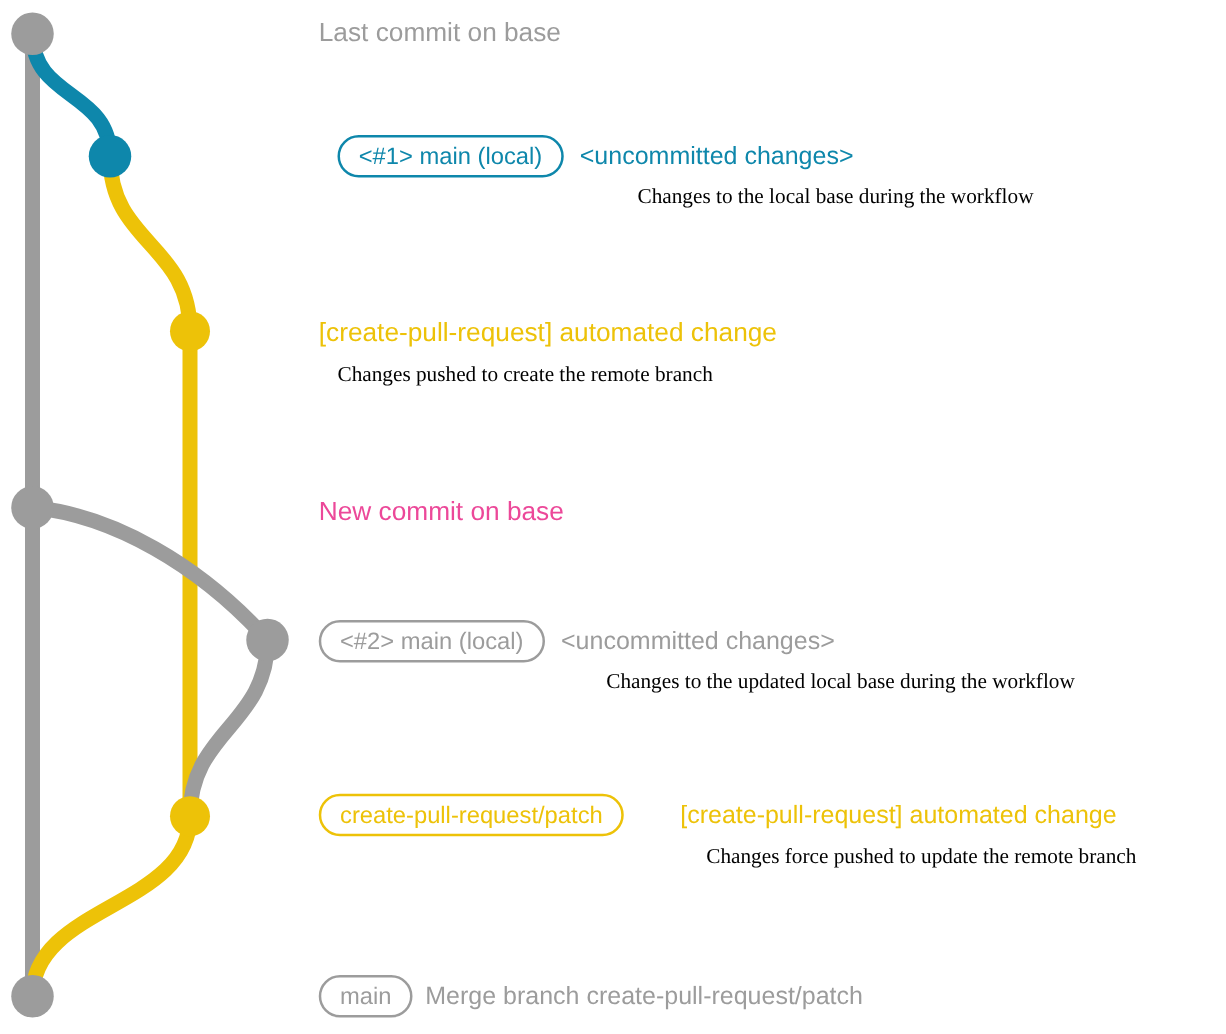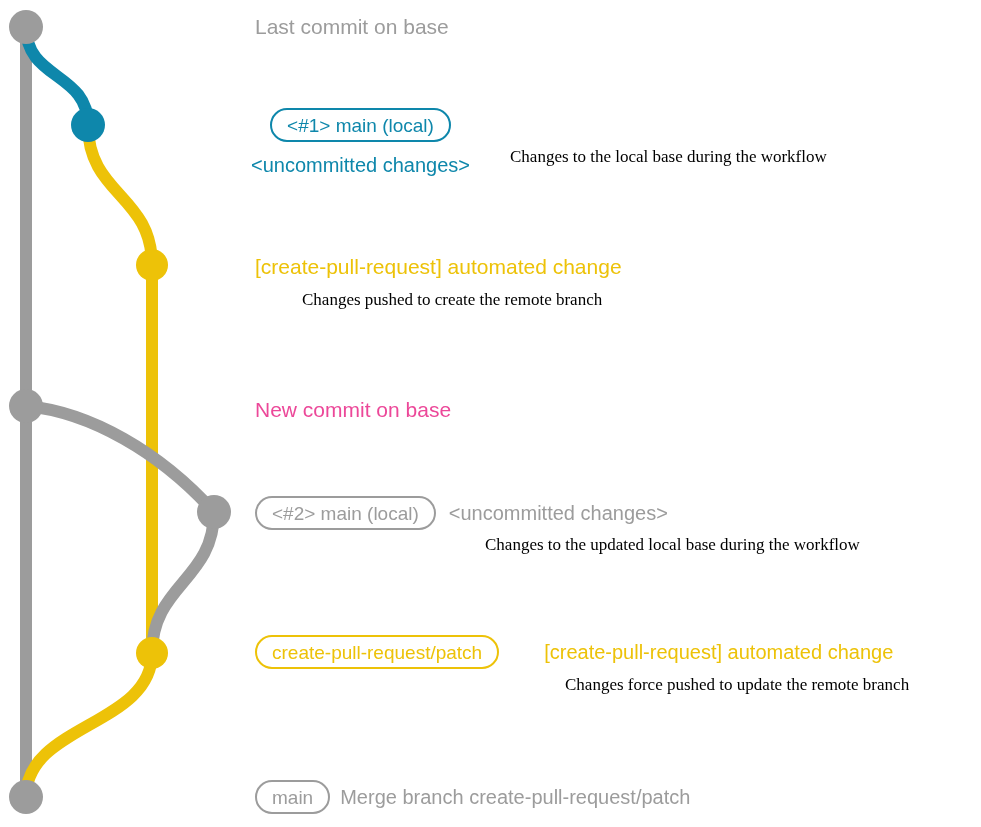--- a/index.html
+++ b/index.html
@@ -102,29 +102,29 @@
     <circle cx="88" cy="125" r="17" fill="#0e87ab"></circle>
     <circle cx="152" cy="265" r="16" fill="#edc208"></circle>
     <circle cx="26" cy="406" r="17" fill="#9c9c9c"></circle>
     <circle cx="214" cy="512" r="17" fill="#9c9c9c"></circle>
     <circle cx="152" cy="653" r="16" fill="#edc208"></circle>
     <circle cx="26" cy="797" r="17" fill="#9c9c9c"></circle>
   </svg>
 
   <div class="plain-title" style="left: 255px; top: 16px; color: rgb(156, 156, 156);">Last commit on base</div>
 
-  <div class="row" style="left:251px; top:108px;flex-direction:column;">
+  <div class="row" style="left:270px; top:108px;">
     <span class="pill" style="color: rgb(14, 135, 171);">&lt;#1&gt; main (local)</span>
     <span class="gap"></span>
     <span class="headline" style="color: rgb(14, 135, 171);">&lt;uncommitted changes&gt;</span>
   </div>
   <div class="row-sub" style="left:510px; top:147px;">Changes to the local base during the workflow</div>
 
   <div class="plain-title" style="left: 255px; top: 256px; color: rgb(237, 194, 8);">[create-pull-request] automated change</div>
-  <div class="row-sub" style="left:270px; top:290px;margin-left:32px;">Changes pushed to create the remote branch</div>
+  <div class="row-sub" style="left:270px; top:290px;">Changes pushed to create the remote branch</div>
 
   <div class="plain-title" style="left: 255px; top: 399px; color: #ec4899;">New commit on base</div>
 
   <div class="row" style="left:255px; top:496px;">
     <span class="pill" style="color: rgb(156, 156, 156);">&lt;#2&gt; main (local)</span>
     <span class="gap"></span>
     <span class="headline" style="color: rgb(156, 156, 156);">&lt;uncommitted changes&gt;</span>
   </div>
   <div class="row-sub" style="left:485px; top:535px;">Changes to the updated local base during the workflow</div>
 

